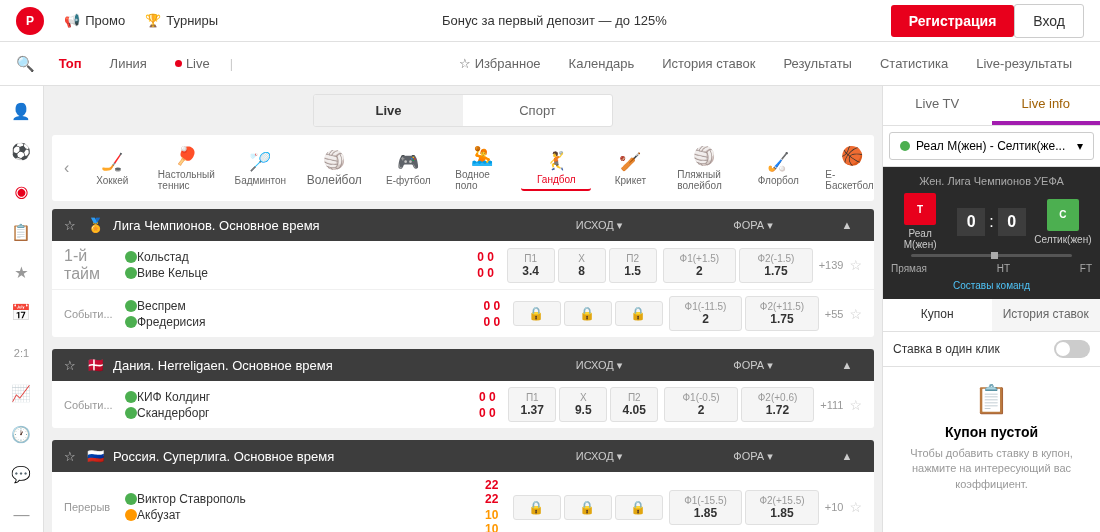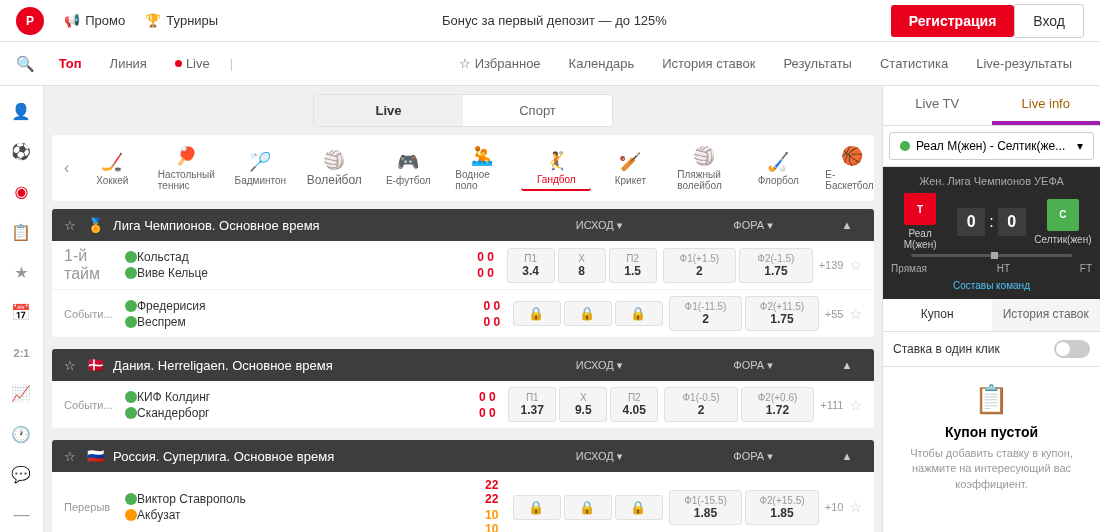--- a/index.html
+++ b/index.html
@@ -377,21 +377,21 @@
 
 <div class="main-layout">
 
   <div class="left-sidebar">
     <div class="sidebar-icon">👤</div>
     <div class="sidebar-icon">⚽</div>
     <div class="sidebar-icon active">◉</div>
     <div class="sidebar-icon">📋</div>
     <div class="sidebar-icon">★</div>
     <div class="sidebar-icon">📅</div>
-    <div class="sidebar-icon" style="font-size:11px;font-weight:bold;color:#999">2:1</div>
+    <div class="sidebar-icon" style="font-size:11px;font-weight:normal;color:#999">2:1</div>
     <div class="sidebar-icon">📈</div>
     <div class="sidebar-icon">🕐</div>
     <div class="sidebar-icon" style="margin-top:auto">💬</div>
     <div class="sidebar-icon">—</div>
   </div>
 
   <div class="content-area">
 
     <div class="toggle-bar">
       <div class="toggle-btn active">Live</div>
@@ -506,25 +506,25 @@
           </div>
           <div class="more-btn">+139</div>
           <div class="star-btn">☆</div>
         </div>
 
         <div class="match-row">
           <div class="match-time" style="font-size:11px;color:#999">Событи...</div>
           <div class="team-col">
             <div class="team-row">
               <div class="team-dot"></div>
-              <span class="team-name">Фредерисия</span>
+              <span class="team-name">Веспрем</span>
             </div>
             <div class="team-row">
               <div class="team-dot"></div>
-              <span class="team-name">Веспрем</span>
+              <span class="team-name">Фредерисия</span>
             </div>
           </div>
           <div class="score-col">
             <div class="score-val">0 0</div>
             <div class="score-val">0 0</div>
           </div>
           <div class="odds-col">
             <div class="odds-btn locked">
               <span class="lock-icon">🔒</span>
             </div>

